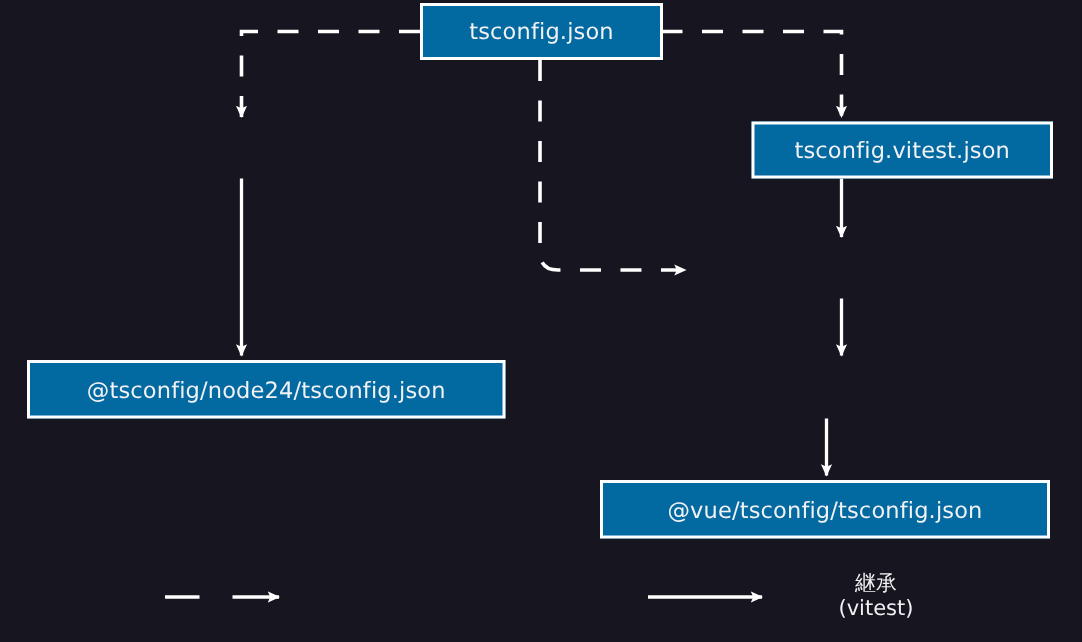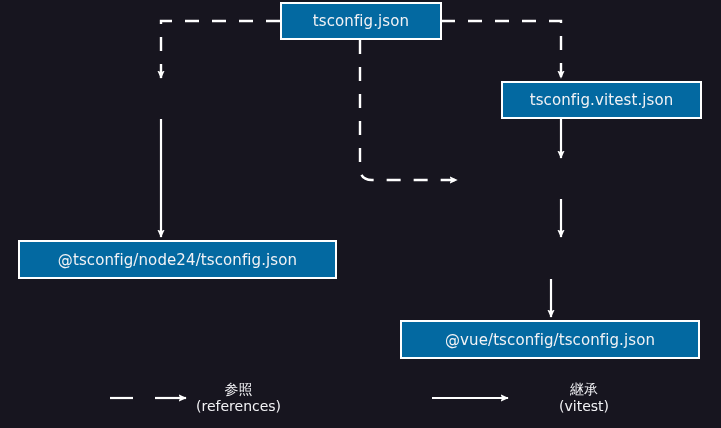--- a/index.html
+++ b/index.html
@@ -102,26 +102,20 @@
 
   <div class="node" style="left:18px; top:240px; width:319px; height:39px;">
     <span>@tsconfig/node24/tsconfig.json</span>
   </div>
 
 
   <div class="node" style="left:400px; top:320px; width:300px; height:39px;">
     <span>@vue/tsconfig/tsconfig.json</span>
   </div>
 
-  <div class="legend-item" style="left:196px; top:381px;">
-    <div class="legend-label">
-      <span>参照</span>
-      <span class="sub">(references)</span>
-    </div>
-  </div>
 
   <div class="legend-item" style="left:559px; top:381px;">
     <div class="legend-label">
       <span>継承</span>
       <span class="sub">(vitest)</span>
     </div>
   </div>
 
 </div>
 

